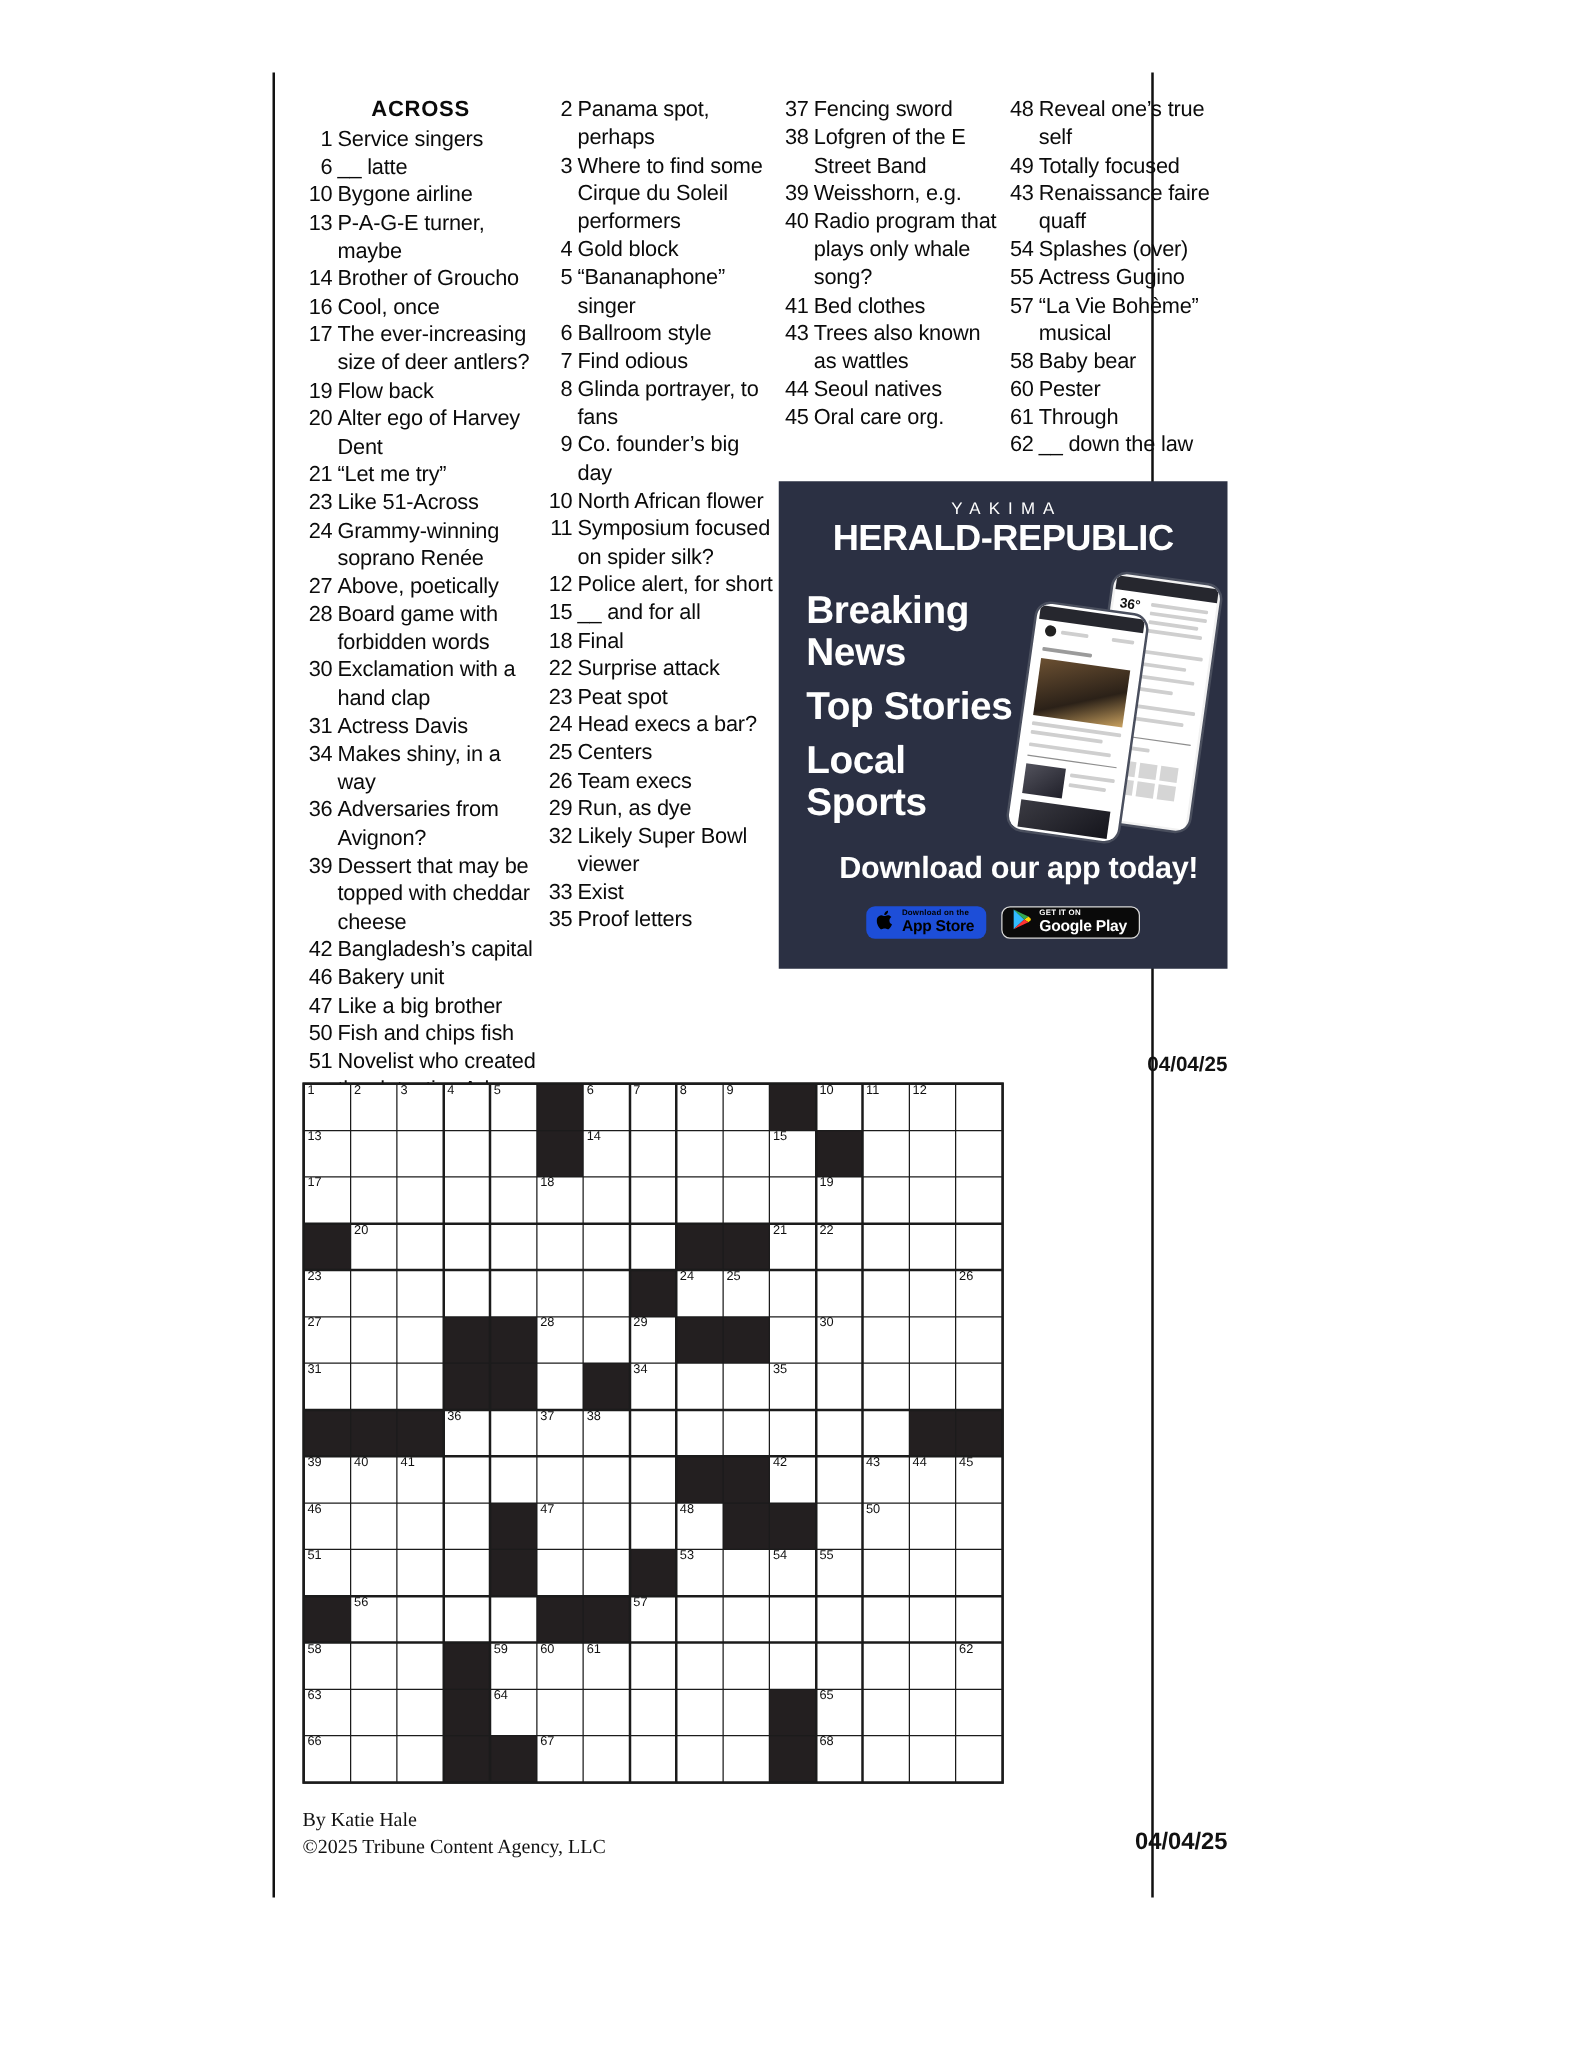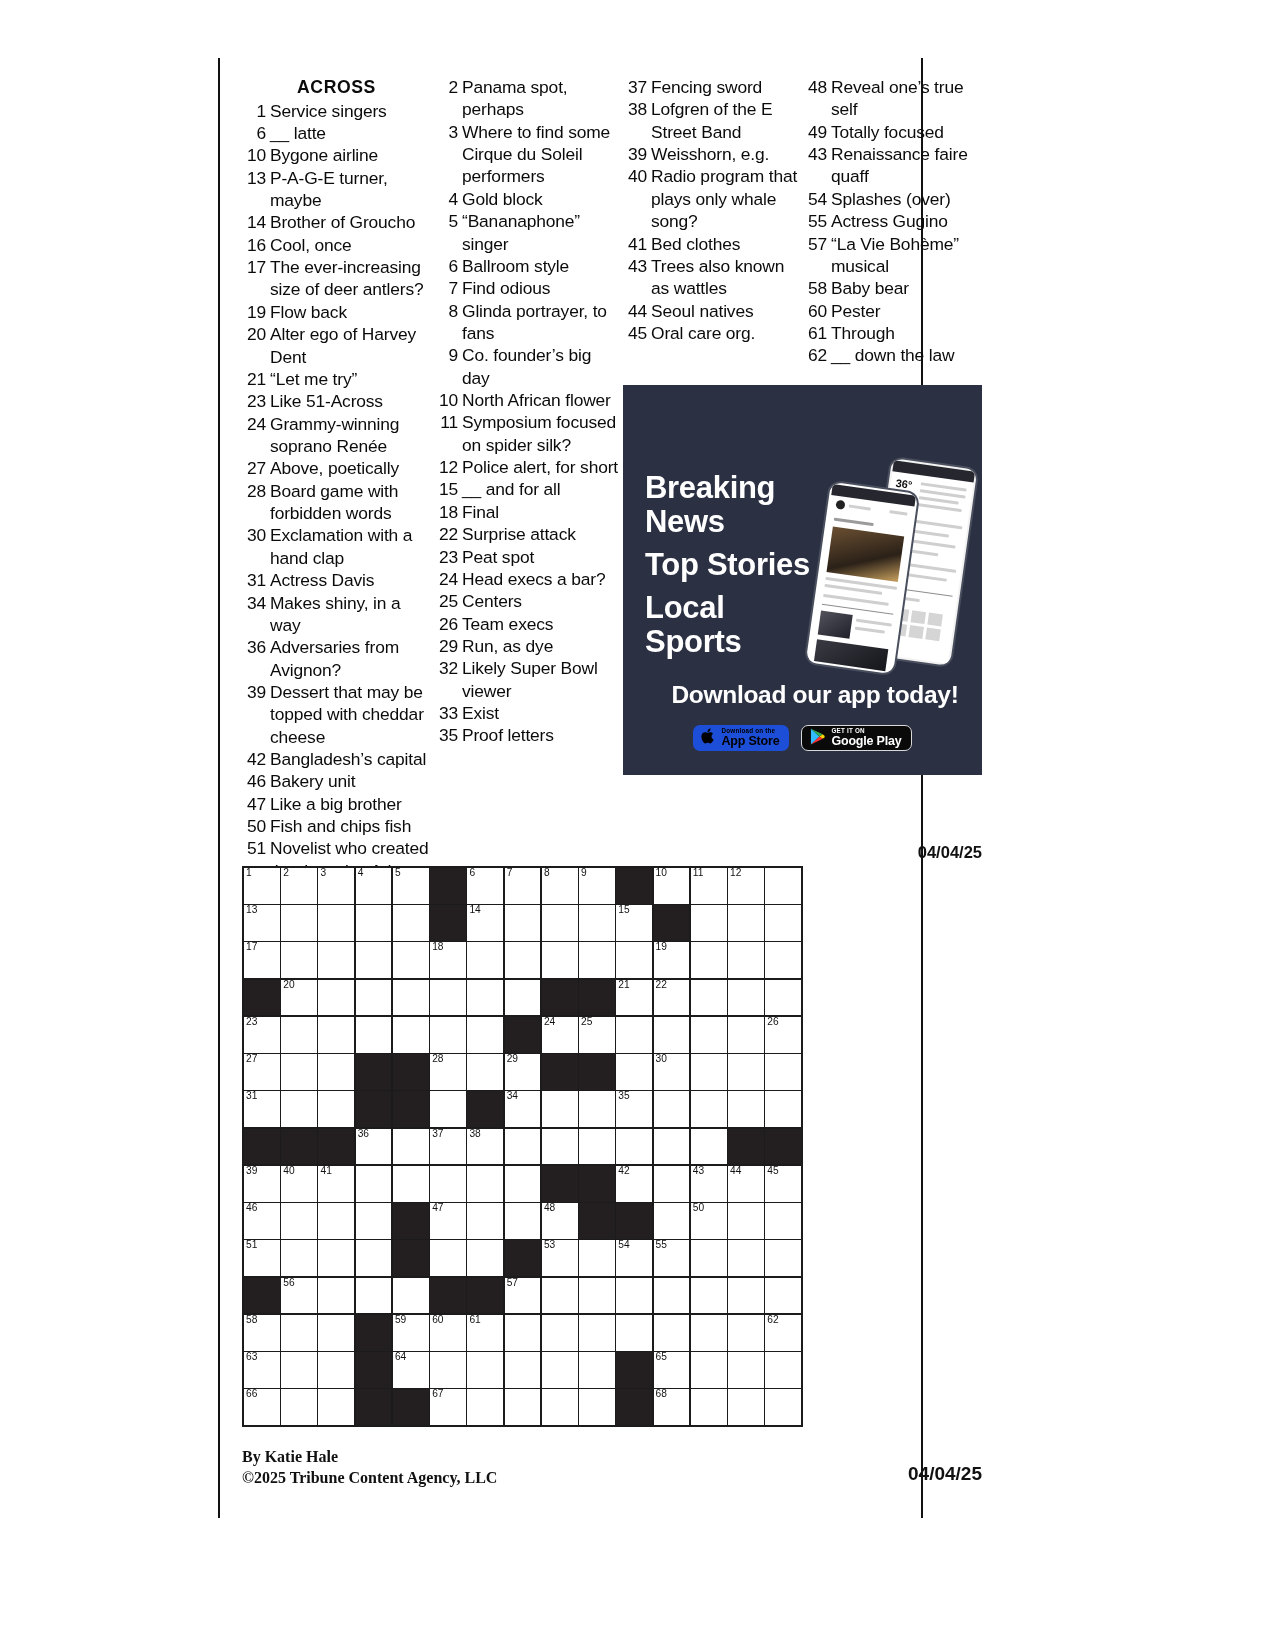--- a/index.html
+++ b/index.html
@@ -255,21 +255,21 @@
     font-family: "Liberation Sans", sans-serif;
   }
 
   
   #byline {
     position: absolute;
     left: 0px;
     top: 1388px;
     font-family: "Liberation Serif", serif;
     font-size: 16px;
-    font-weight: bold;
+    font-weight: normal;
     color: #111;
     line-height: 1.32;
   }
 </style>
 </head>
 <body>
 
 <div id="page">
   <div id="inner">
 
@@ -595,20 +595,24 @@
             <span class="txt">Through</span>
           </div>
           <div class="clue">
             <span class="num">62</span>
             <span class="txt">__ down the law</span>
           </div>
         </div>
     </div>
 
     <div id="ad">
+      <div id="ad-masthead">
+        <div id="ad-kicker">YAKIMA</div>
+        <div id="ad-title">HERALD-REPUBLIC</div>
+      </div>
 
       <div id="ad-glow"></div>
 
       <div id="ad-phones">
         <div class="phone" id="phone-back">
           <div class="scr">
             <div class="topbar"></div>
             <div class="temp" style="left:5px; top:16px;">36°</div>
             <div class="bar" style="left:30px; top:18px; width:46px;"></div>
             <div class="bar" style="left:30px; top:25px; width:46px;"></div>

